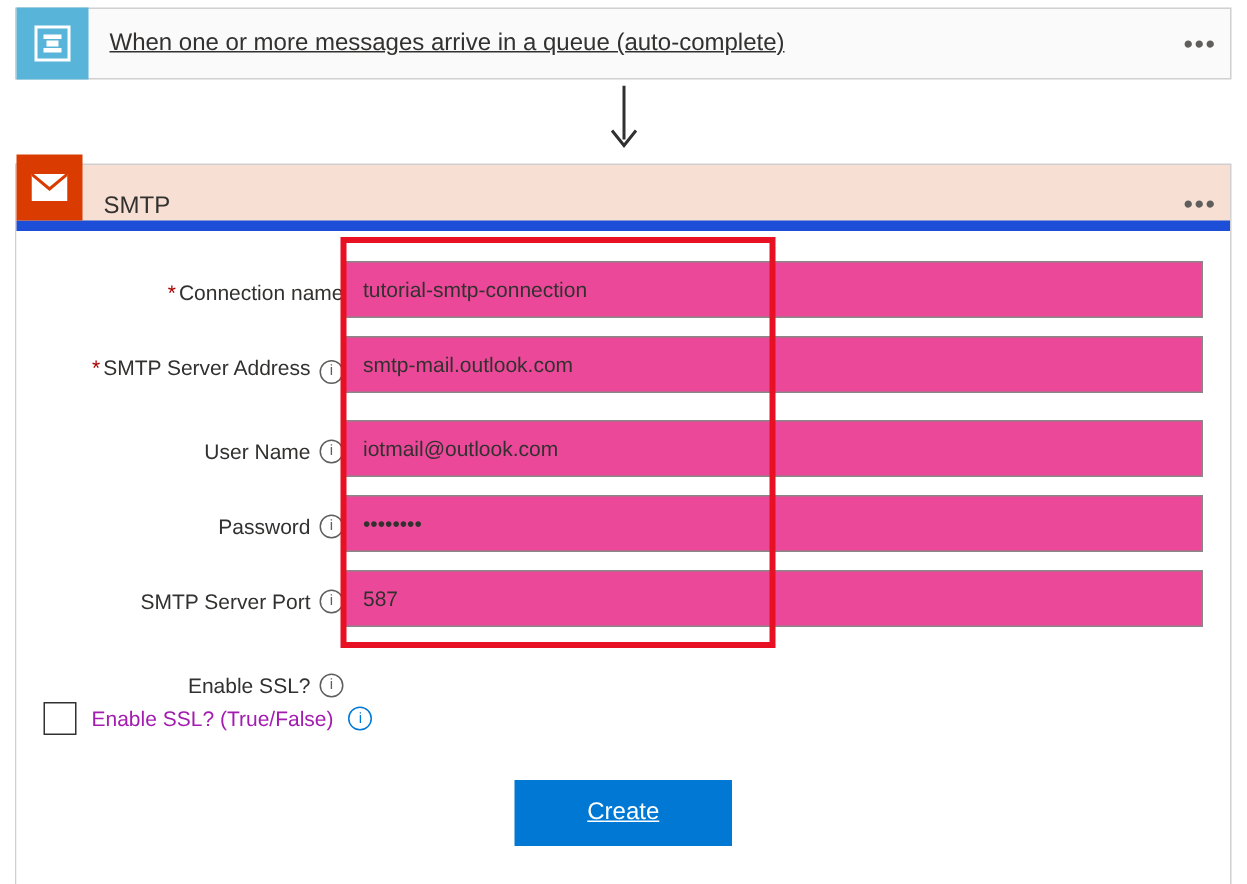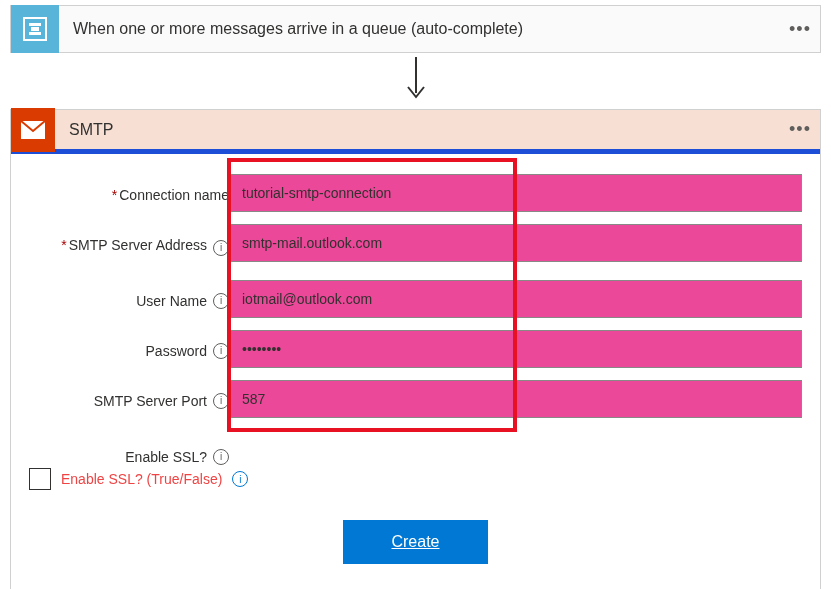--- a/index.html
+++ b/index.html
@@ -24,20 +24,21 @@
     display: flex;
     align-items: center;
     justify-content: center;
     flex-shrink: 0;
   }
   .trigger-title {
     flex: 1;
     padding: 0 14px;
     font-size: 16px;
     color: #323130;
+    text-decoration: underline;
   }
   .menu-dots {
     width: 40px;
     text-align: center;
     color: #605e5c;
     font-size: 18px;
     letter-spacing: 1px;
     cursor: pointer;
   }
   .arrow-row {
@@ -45,24 +46,24 @@
     justify-content: center;
     height: 56px;
     align-items: center;
   }
   .action-card {
     border: 1px solid #d0d0d0;
     margin: 0 10px 10px 10px;
   }
   .action-header {
     display: flex;
-    align-items: center;
+    align-items: flex-end;
     height: 44px;
     background: #f7e0d3;
-    border-bottom: 5px solid #1d4ed8;
+    border-bottom: 7px solid #1d4ed8;
   }
   .action-icon {
     width: 44px;
     height: 44px;
     background: #da3b01;
     display: flex;
     align-items: center;
     justify-content: center;
     flex-shrink: 0;
   }
@@ -133,21 +134,21 @@
   }
   .checkbox {
     width: 22px;
     height: 22px;
     border: 1px solid #323130;
     background: #fff;
     cursor: pointer;
   }
   .checkbox-label {
     font-size: 14px;
-    color: #ef4444;
+    color: #a21caf;
     text-align: right;
   }
   .highlight-box {
     position: absolute;
     border: 4px solid #e81123;
     pointer-events: none;
     left: 216px;
     top: 4px;
     width: 290px;
     height: 274px;

